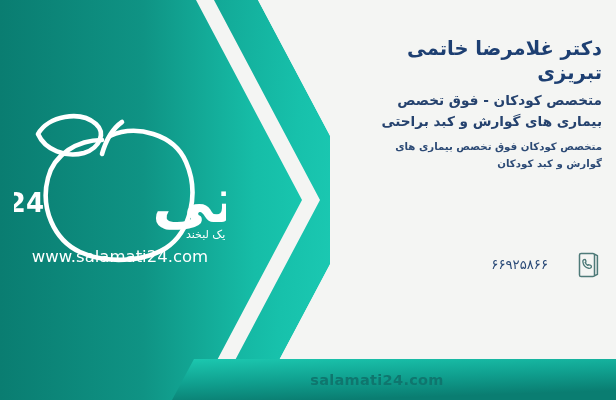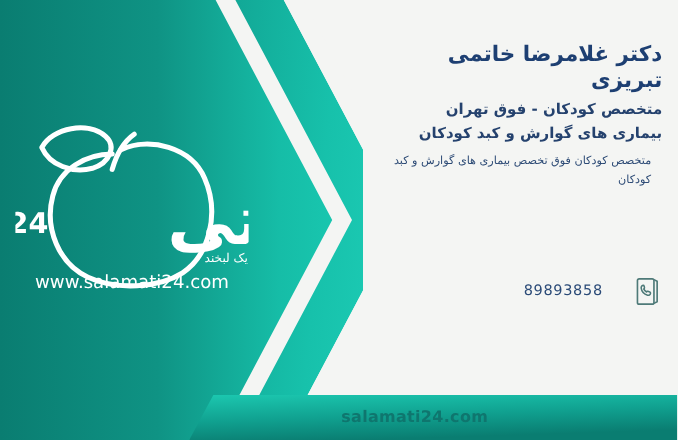--- a/index.html
+++ b/index.html
@@ -50,26 +50,26 @@
     position:absolute;right:14px;top:90px;
     width:240px;
     text-align:right;
     direction:rtl;
     font-size:13.6px;
     font-weight:bold;
     color:#25426e;
     line-height:1.55;
   }
   .spec-sub{
-    position:absolute;right:24px;top:138px;
+    position:absolute;right:14px;top:138px;
     width:234px;
     text-align:right;
     direction:rtl;
     font-size:10.2px;
-    font-weight:normal;
+    font-weight:bold;
     color:#2c4a75;
     line-height:1.7;
   }
 
   
   .contact{
     position:absolute;right:12px;
     display:flex;
     align-items:center;
     justify-content:flex-end;
@@ -182,33 +182,33 @@
       <text x="172" y="142" fill="#ffffff" font-size="11" font-family="'DejaVu Sans','Liberation Sans',sans-serif" text-anchor="end" direction="rtl">براحتی یک لبخند</text>
 
       <text x="106" y="166" fill="#ffffff" font-size="16.5" font-family="'DejaVu Sans','Liberation Sans',sans-serif" text-anchor="middle" direction="ltr">www.salamati24.com</text>
     </svg>
   </div>
 
   <div id="content">
 
     <div class="name">دکتر غلامرضا خاتمی تبریزی</div>
 
-    <div class="spec">متخصص کودکان - فوق تهران بیماری های گوارش و کبد کودکان</div>
+    <div class="spec">متخصص کودکان - فوق تخصص بیماری های گوارش و کبد براحتی</div>
 
     <div class="spec-sub">متخصص کودکان فوق تخصص بیماری های گوارش و کبد کودکان</div>
 
     <div class="contact" id="row-phone">
       <span class="c-icon">
         <svg width="24" height="28" viewBox="0 0 24 28" xmlns="http://www.w3.org/2000/svg" aria-hidden="true">
           <rect x="2.5" y="2.5" width="15" height="23" rx="1.6" fill="none" stroke="#4e7a78" stroke-width="1.5"></rect>
           <path d="M17.5,3.2 L20.4,4.6 L20.4,23.4 L17.5,24.8" fill="none" stroke="#4e7a78" stroke-width="1.5" stroke-linejoin="round"></path>
           <path d="M8,8.4 c-1.6,0 -2.3,1.3 -2.1,2.6 c0.4,2.9 2.9,5.6 5.8,6.3 c1.4,0.3 2.7,-0.4 2.7,-1.9 c0,-0.7 -0.5,-1 -1.2,-1.2 l-1.3,-0.4 c-0.5,-0.1 -0.9,0.1 -1.1,0.6 c-1.2,-0.6 -2.1,-1.6 -2.6,-2.8 c0.5,-0.2 0.8,-0.6 0.7,-1.1 l-0.3,-1.3 c-0.2,-0.6 -0.5,-0.8 -0.6,-0.8 z" fill="none" stroke="#4e7a78" stroke-width="1.4" stroke-linejoin="round"></path>
         </svg>
       </span>
-      <span class="c-text" id="phone-number">89893858</span>
+      <span class="c-text" id="phone-number">۶۶۹۲۵۸۶۶</span>
     </div>
 
 
   </div>
 
   <div id="footer">
     <svg viewBox="0 0 444 41" xmlns="http://www.w3.org/2000/svg" aria-hidden="true">
       <defs>
         <linearGradient id="gFoot" x1="0" y1="0" x2="0.35" y2="1">
           <stop offset="0" stop-color="#1cc8b0"></stop>

